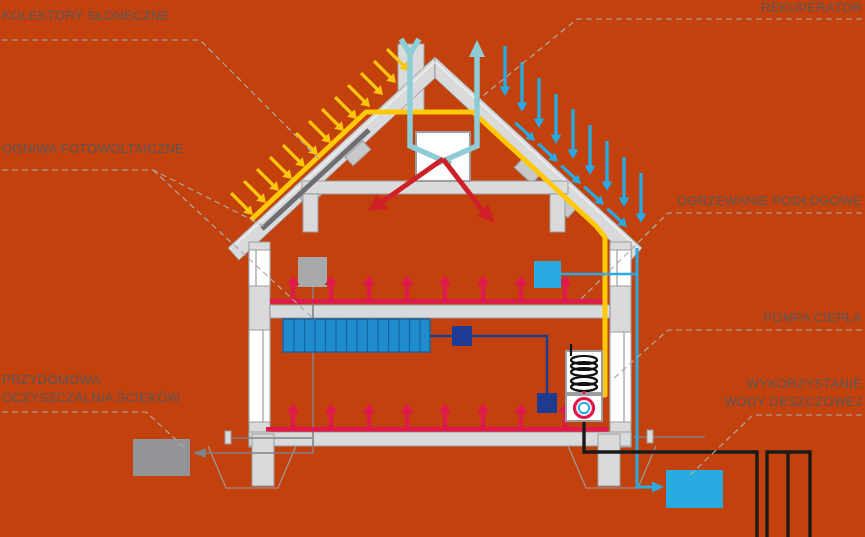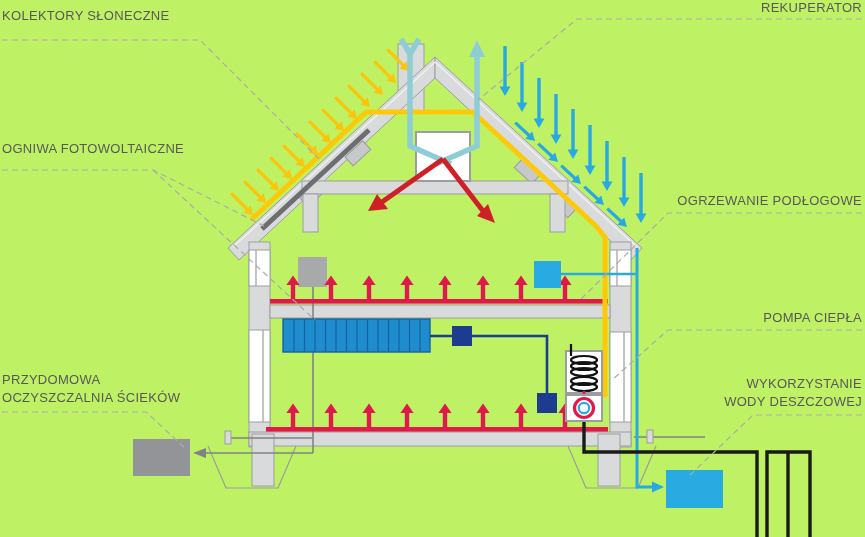--- a/index.html
+++ b/index.html
@@ -1,16 +1,16 @@
 <!DOCTYPE html>
 <html><head>
 <meta charset="utf-8">
 <style>
   html,body{margin:0;padding:0;background:#ffffff;}
-  .stage{width:865px;height:537px;position:relative;background:#bef264;overflow:hidden;}
+  .stage{width:865px;height:537px;position:relative;background:#c2410c;overflow:hidden;}
   svg{display:block;}
   text{font-family:"Liberation Sans","DejaVu Sans",sans-serif;font-size:13px;fill:#58585a;letter-spacing:.3px;}
   .leader{stroke:#ababab;stroke-width:1.2;stroke-dasharray:6 4;fill:none;}
   .struct{fill:#d9dadb;stroke:#9b9da0;stroke-width:1;}
   .structline{stroke:#9b9da0;stroke-width:1.2;fill:none;}
   .whitebox{fill:#ffffff;stroke:#9b9da0;stroke-width:2;}
 </style>
 </head>
 <body>
 

